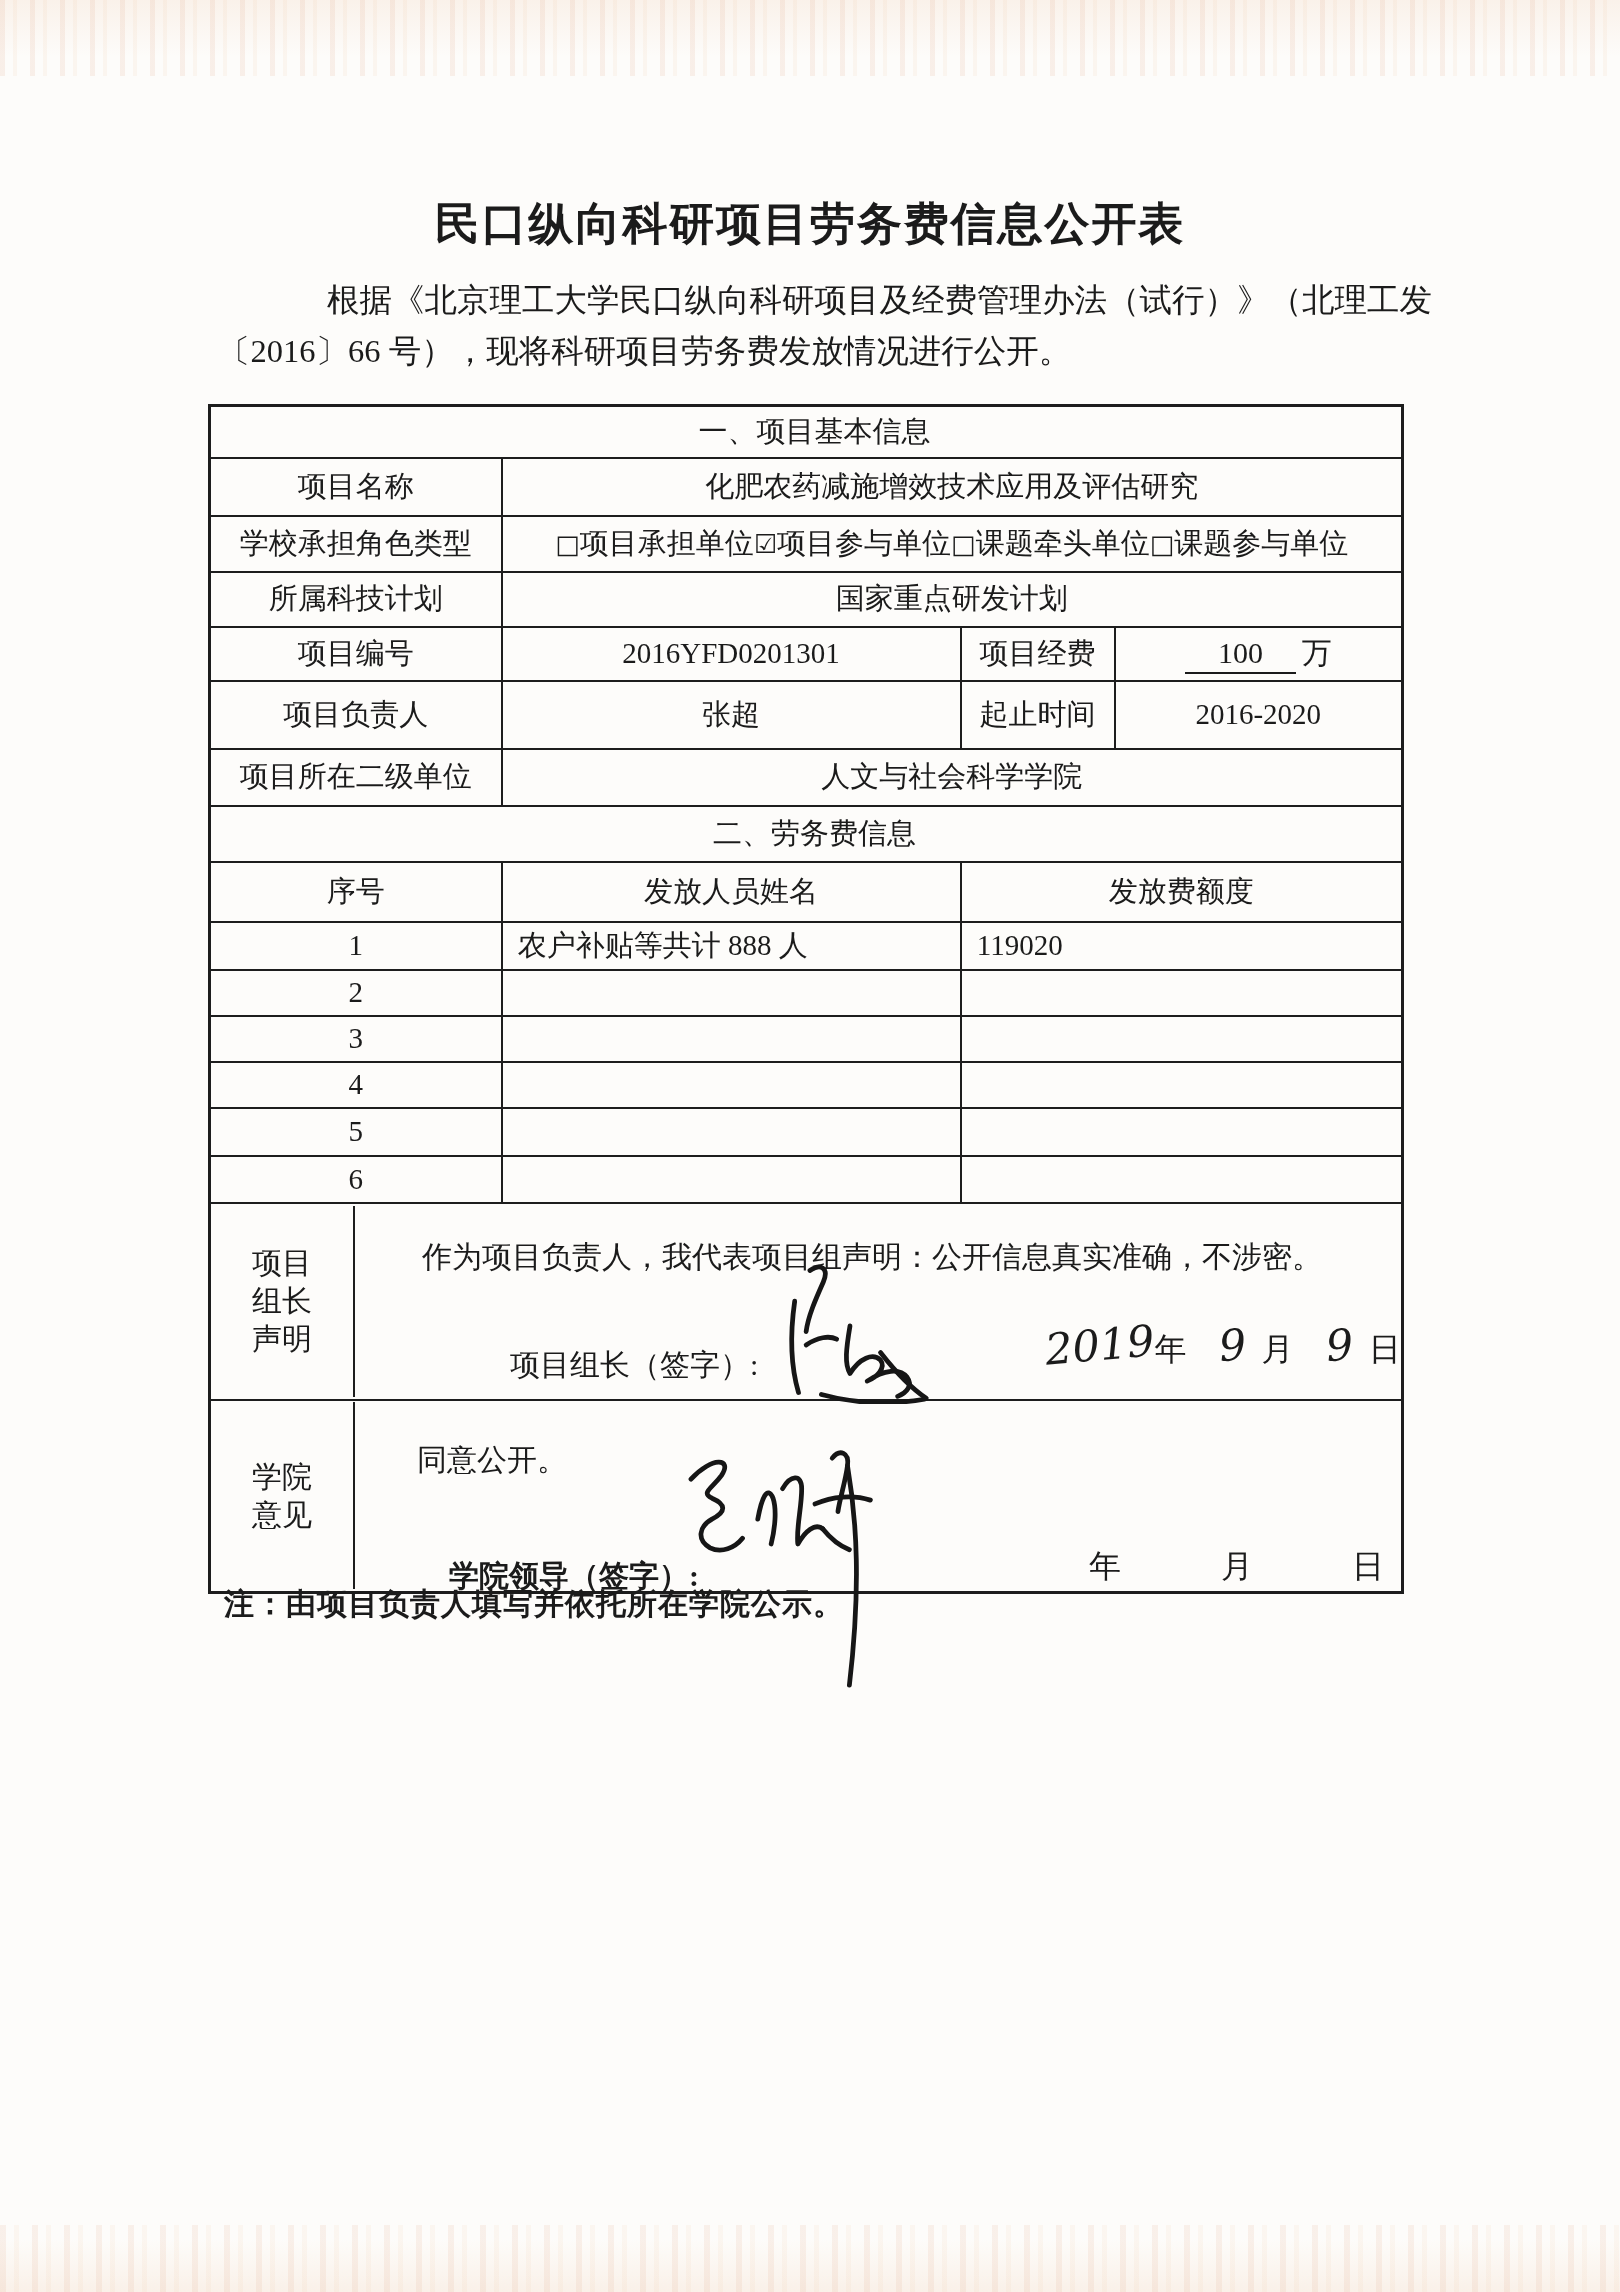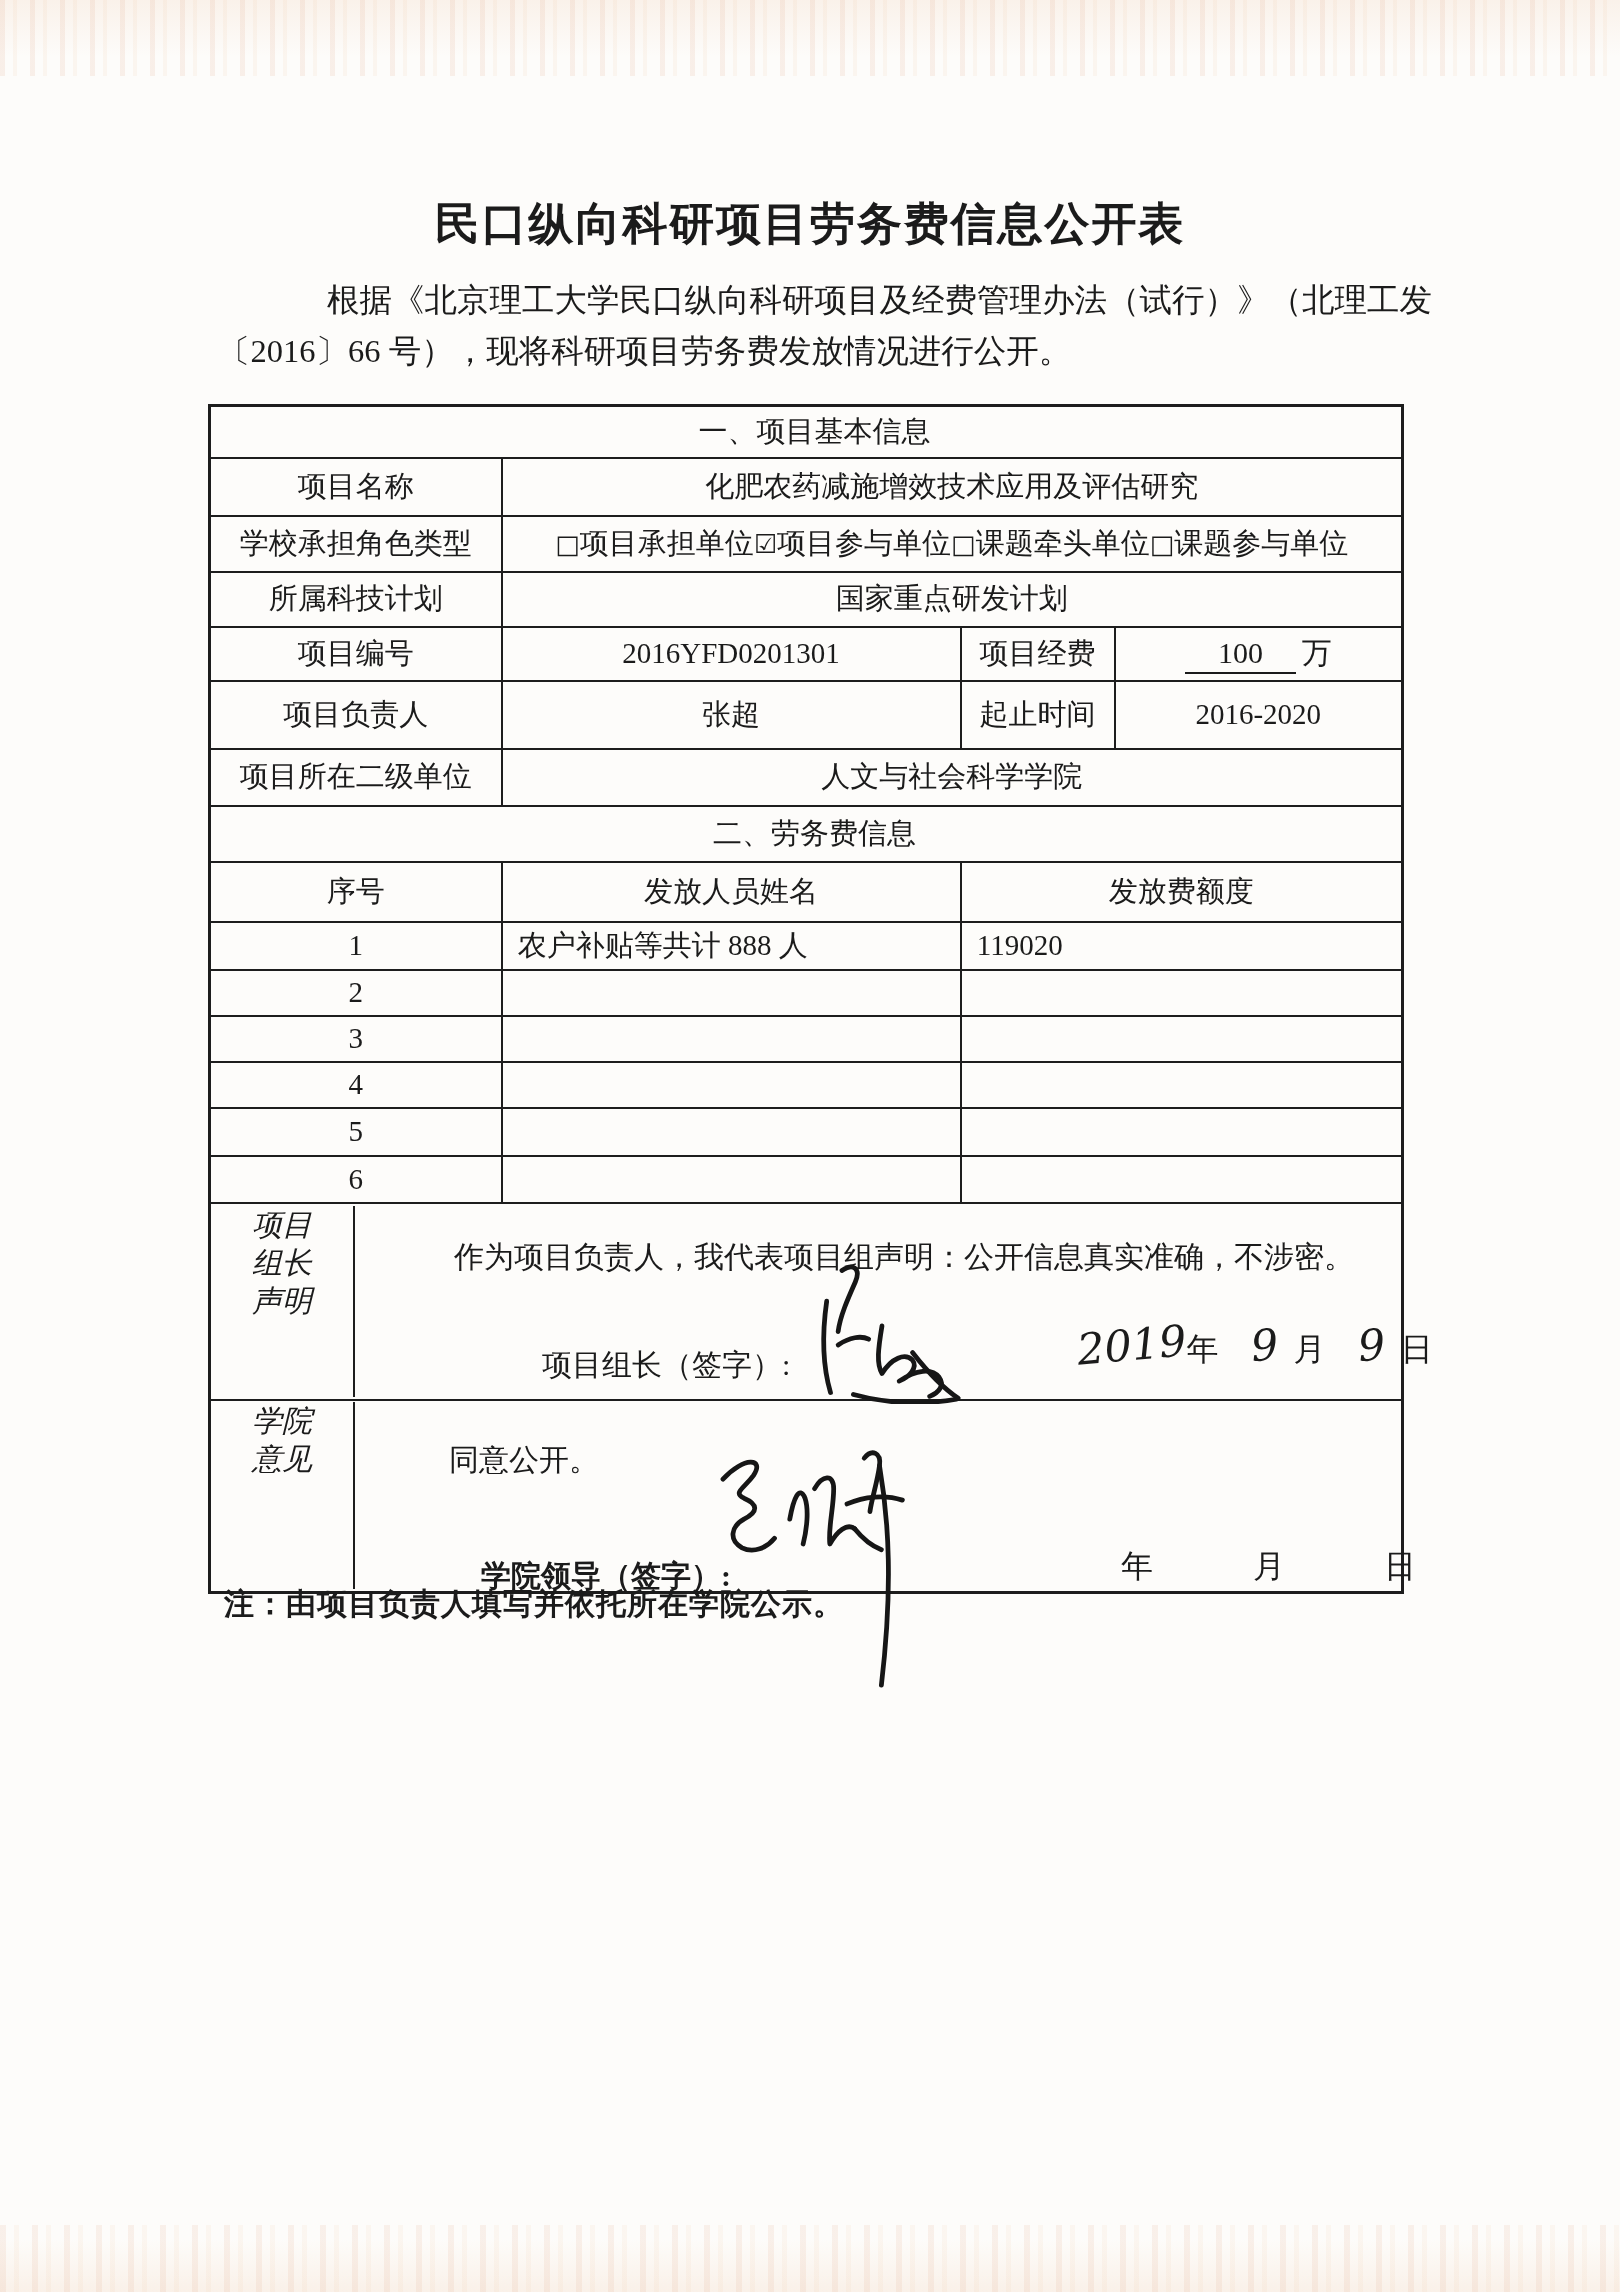--- a/index.html
+++ b/index.html
@@ -66,24 +66,24 @@
     padding:0 9.6px 1.9px 9.6px;font-size:30px;
   }
   .unit{font-size:30px;margin-left:5.7px;}
 
   
   td.sig-td{padding:0 !important;}
   .sig-wrap{display:flex;height:100%;align-items:stretch;}
   .sig-label{
     width:142px;flex:0 0 142px;
     border-right:2.9px solid #1d1d1d;
-    display:flex;flex-direction:column;align-items:center;
-    font-size:30px;line-height:38px;font-style:italic;
-  }
-  .sig-content{flex:1 1 auto;position:relative;overflow:visible;margin-left:32px;}
+    display:flex;flex-direction:column;justify-content:center;align-items:center;
+    font-size:30px;line-height:38px;
+  }
+  .sig-content{flex:1 1 auto;position:relative;overflow:visible;}
   .decl{position:absolute;top:31px;left:67px;font-size:30px;white-space:nowrap;}
   .agree{position:absolute;top:38px;left:62px;font-size:30px;}
   .sign-caption{position:absolute;font-size:30px;white-space:nowrap;}
   .date-line{position:absolute;font-size:32px;white-space:nowrap;}
   .hw{
     display:inline-block;font-style:italic;font-size:43px;
     font-family:"DejaVu Serif",serif;
     transform:rotate(-5deg);line-height:0;
   }
   .dsp{display:inline-block;width:32.5px;}

